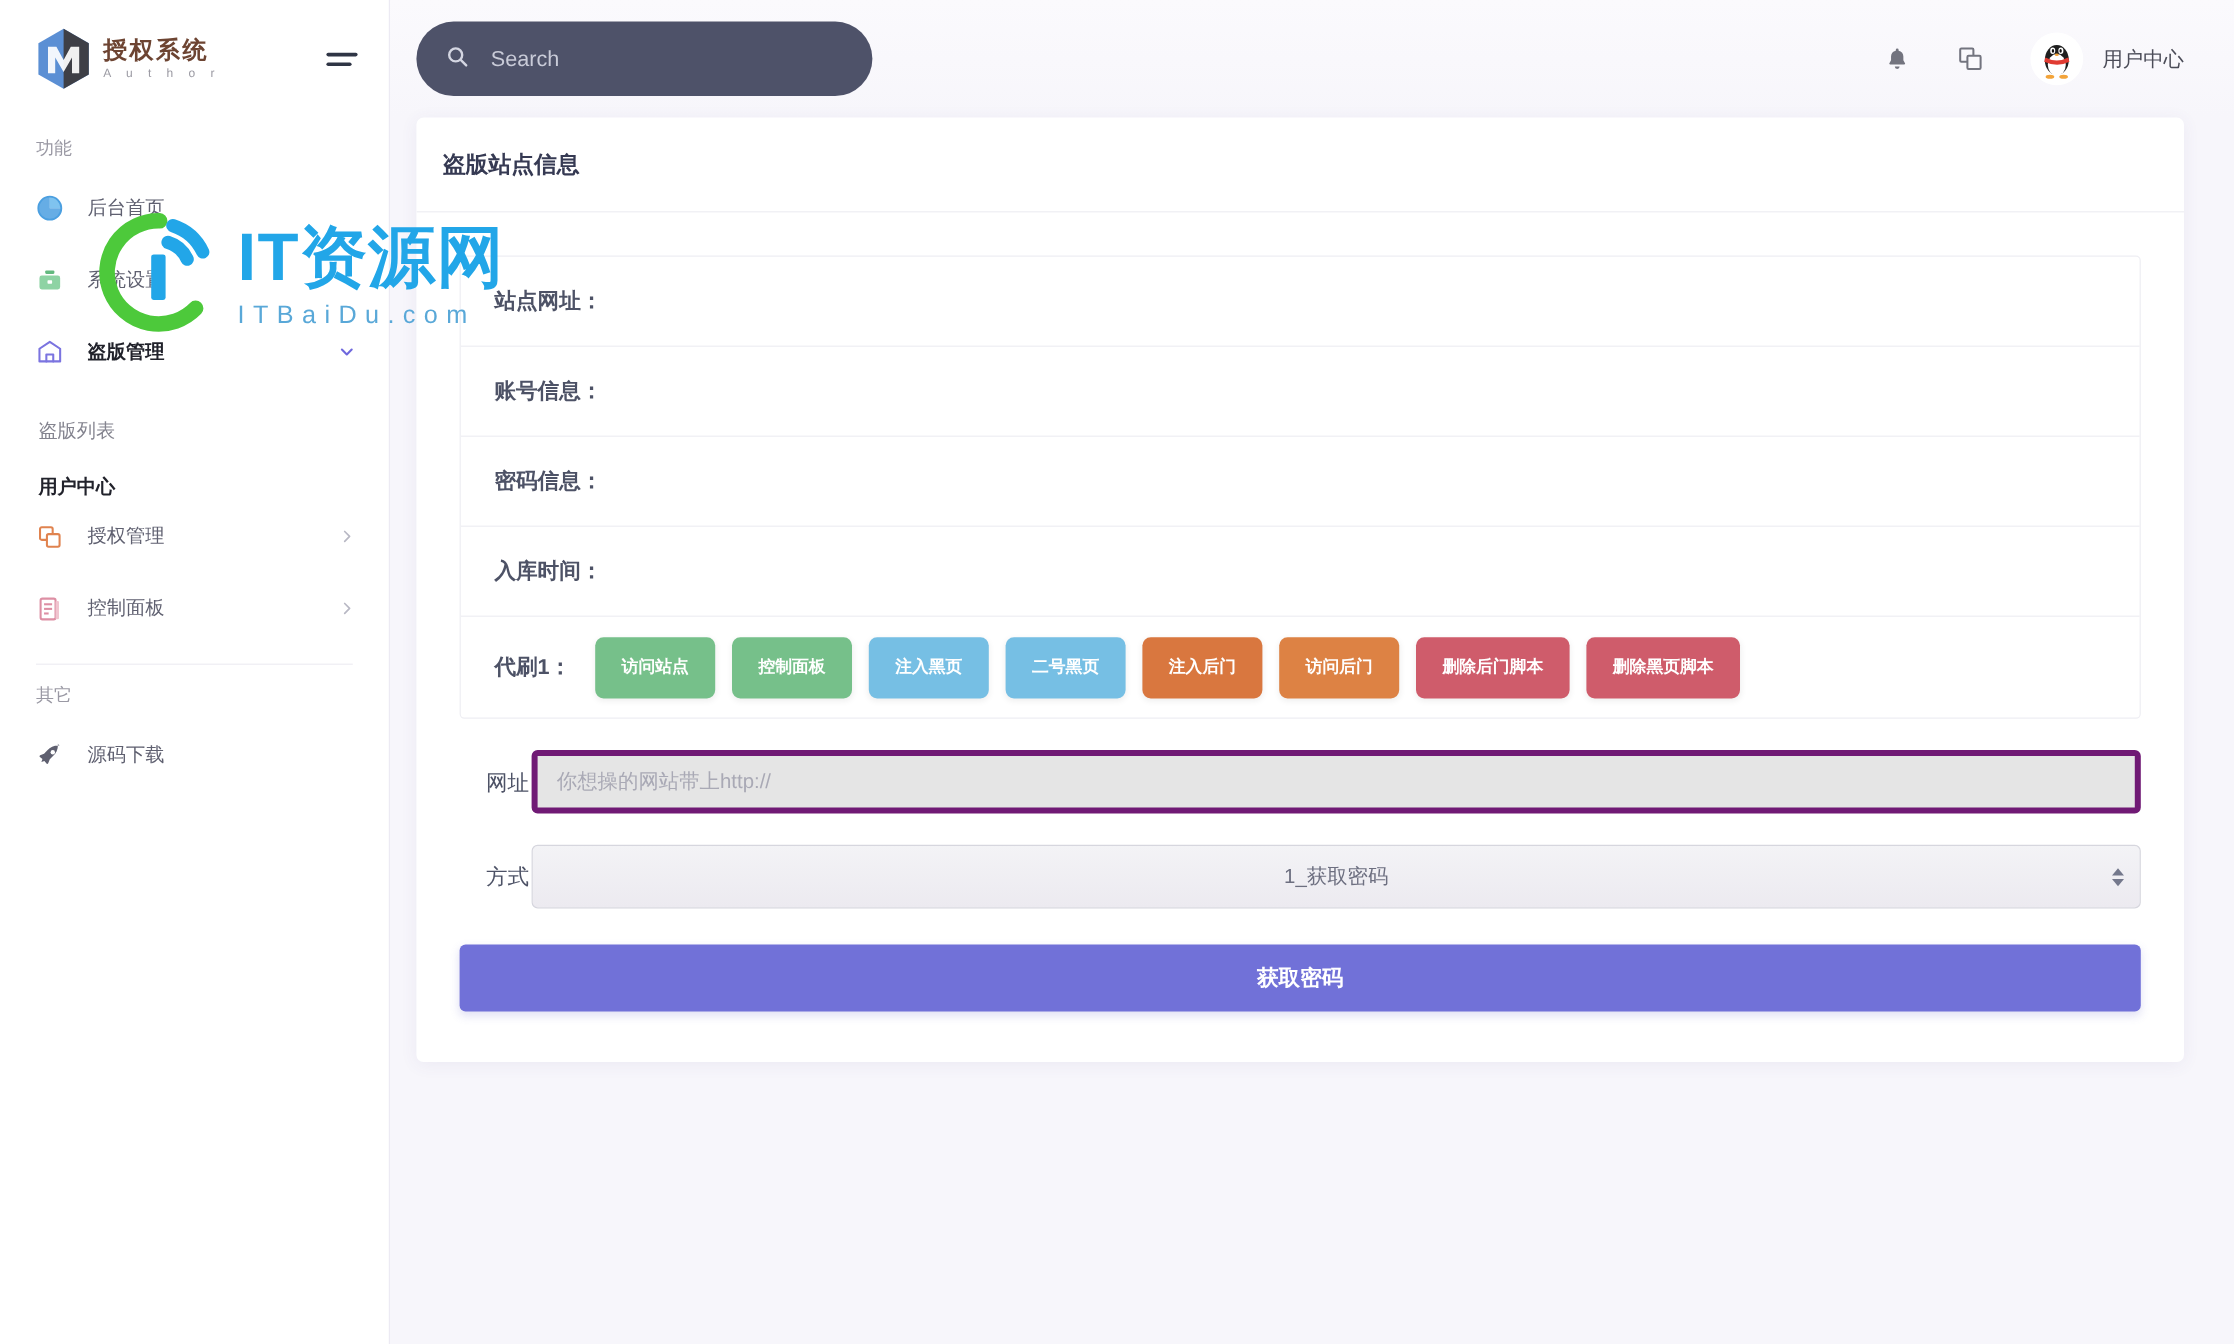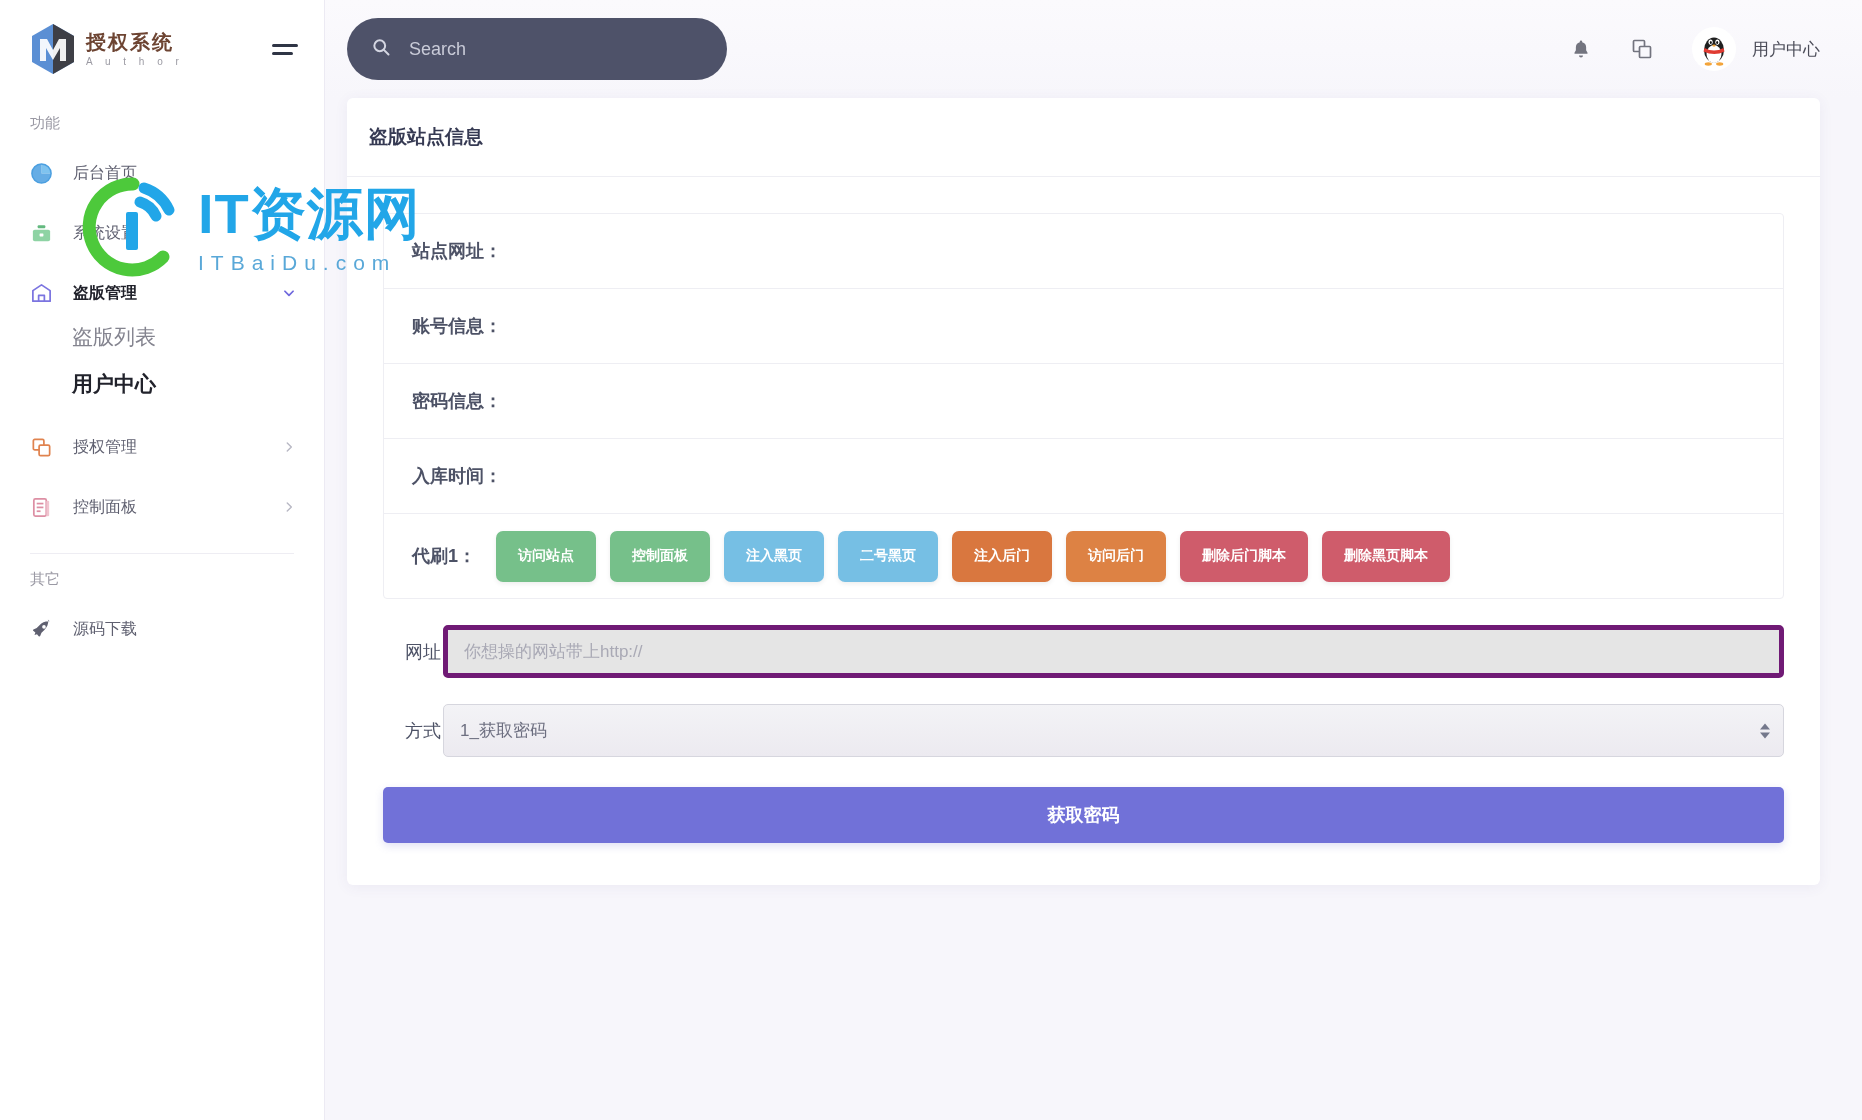--- a/index.html
+++ b/index.html
@@ -57,23 +57,23 @@
     cursor: pointer;
     position: relative;
   }
   .nav-icon { width: 23px; height: 23px; flex: none; display: flex; align-items: center; justify-content: center; }
   .nav-label { font-size: 16px; color: #5f6070; flex: 1; }
   .nav-item.active .nav-label { color: #21222b; font-weight: 700; }
   .chev { width: 14px; height: 14px; flex: none; }
   .sub-item {
     height: 47px;
     display: flex;
-    align-items: flex-start;
-    padding-left: 72px;
-    font-size: 21px;
+    align-items: flex-end;
+    padding-left: 32px;
+    font-size: 16px;
     color: #84848f;
     cursor: pointer;
   }
   .sub-item.active { color: #21222b; font-weight: 700; }
   .nav-divider { height: 1px; background: #eeedf3; margin: 16px 30px 0 30px; }
 
   
   .main {
     flex: 1;
     height: 1120px;
@@ -212,20 +212,21 @@
     border: 1px solid #d6d6de;
     border-radius: 5px;
     padding: 4px 16px;
     font-size: 17px;
     color: #6d6f80;
     font-family: inherit;
     outline: none;
     background: linear-gradient(#f3f3f6, #eceaf0);
     -webkit-appearance: none;
     appearance: none;
+    text-align: center;
   }
   .sel-arrows {
     position: absolute; right: 14px; top: 50%; transform: translateY(-50%);
     display: flex; flex-direction: column; gap: 3px; pointer-events: none;
   }
   .sel-arrows i {
     width: 0; height: 0; border-left: 5px solid transparent; border-right: 5px solid transparent;
   }
   .sel-arrows i.up { border-bottom: 6px solid #74788c; }
   .sel-arrows i.dn { border-top: 6px solid #74788c; }

